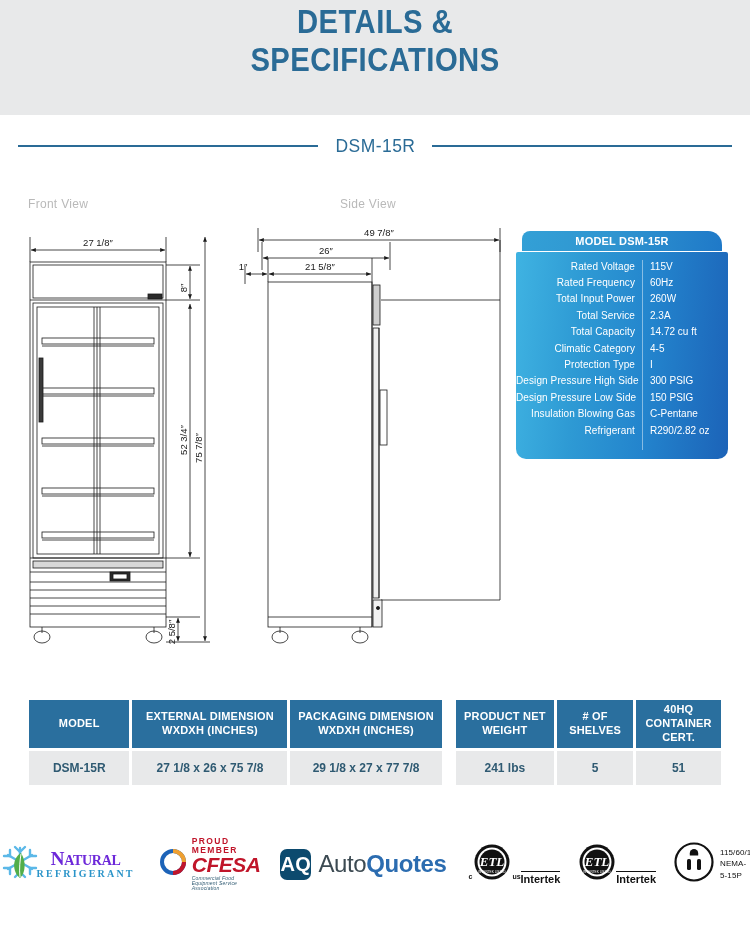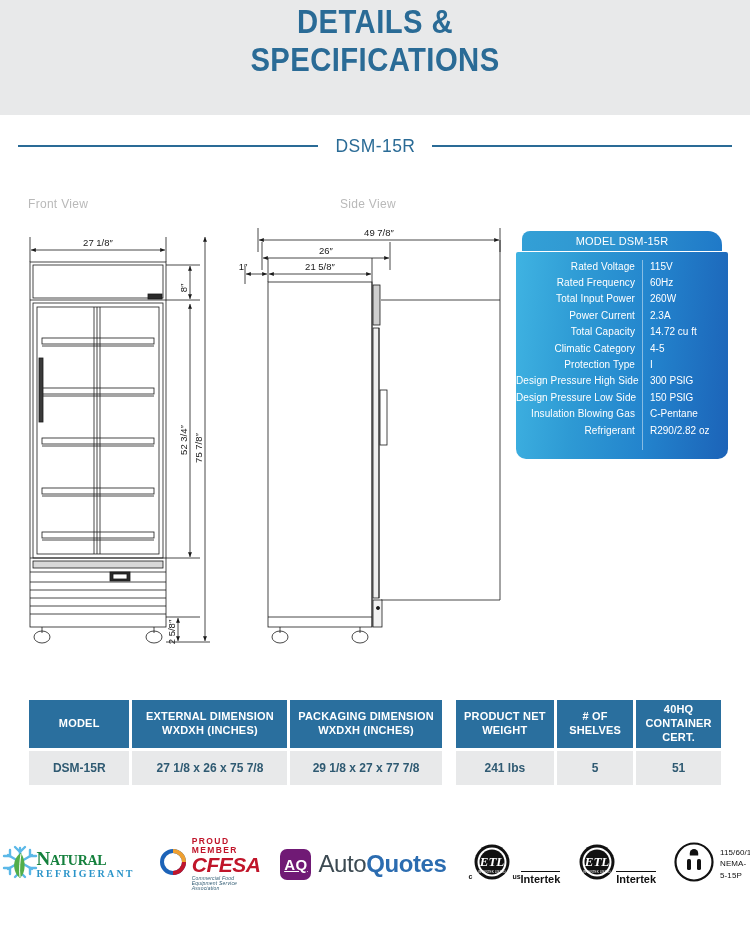--- a/index.html
+++ b/index.html
@@ -57,21 +57,21 @@
   .drawing svg{display:block;}
 
   
   .spec-panel{
     position:absolute;left:516px;top:231px;width:212px;height:228px;
   }
   .spec-tab{
     position:absolute;left:6px;top:0;width:200px;height:20px;
     background:linear-gradient(100deg,#33a0d6 0%,#2f95d0 45%,#1f79c8 100%);
     border-radius:8px 14px 0 0;
-    color:#ffffff;font-size:11px;font-weight:normal;
+    color:#ffffff;font-size:11px;font-weight:bold;
     display:flex;align-items:center;justify-content:center;
     letter-spacing:0.2px;
     font-family:"Liberation Sans Narrow","Liberation Sans",sans-serif;
   }
   .spec-body{
     position:absolute;left:0;top:21px;width:212px;height:207px;
     background:linear-gradient(95deg,#3fb3e2 0%,#2e9ad4 30%,#2384cd 62%,#1c63b8 100%);
     border-radius:2px 2px 10px 10px;
     padding-top:6px;box-sizing:border-box;
   }
@@ -124,22 +124,23 @@
   
   .logos{
     position:absolute;left:0;top:824px;width:750px;height:80px;
     display:flex;align-items:center;justify-content:center;gap:0px;
   }
   .logo{display:flex;align-items:center;}
 
   .nat-ref{gap:2px;margin-right:22px;}
   .nat-text{display:flex;flex-direction:column;line-height:1;margin-left:-6px;}
   .nat-1{
-    font-size:19px;font-weight:bold;color:#15803d;letter-spacing:-0.3px;
+    font-size:19px;font-weight:bold;color:#6d28d9;letter-spacing:-0.3px;
     font-family:"Liberation Serif",serif;
+    text-align:center;
   }
   .nat-1 span{font-size:14px;}
   .nat-2{
     font-size:10px;font-weight:bold;color:#2a94c9;letter-spacing:2.2px;
     margin-top:1px;font-family:"Liberation Serif",serif;
   }
 
   .cfesa{flex-direction:row;gap:3px;margin-right:20px;}
   .cfesa-text{display:flex;flex-direction:column;line-height:1;}
   .cf-top{
@@ -148,23 +149,23 @@
   .cf-mid{
     font-size:21px;font-weight:bold;color:#c0152a;letter-spacing:-0.5px;
     font-style:italic;font-family:"Liberation Sans",sans-serif;
   }
   .cf-bot{
     font-size:5px;color:#2f5a72;letter-spacing:0.2px;font-style:italic;margin-top:1px;
   }
 
   .aq{gap:7px;margin-right:22px;}
   .aq-badge{
-    width:31px;height:31px;border-radius:7px;background:#701a75;
+    width:31px;height:31px;border-radius:7px;background:#0c4a6e;
     display:flex;align-items:center;justify-content:center;
-    color:#ffffff;font-size:15px;font-weight:bold;letter-spacing:0.5px;text-decoration:underline;
+    color:#ffffff;font-size:20px;font-weight:bold;letter-spacing:0.5px;
   }
   .aq-text{font-size:24px;color:#3c4a52;letter-spacing:-0.4px;}
   .aq-text b{color:#2b6cb0;}
 
   .etl{align-items:flex-end;margin-right:18px;}
   .etl-mark{display:flex;align-items:flex-end;gap:1px;}
   .etl-c,.etl-us{font-size:7px;color:#111;font-weight:bold;margin-bottom:5px;}
   .etl-name{
     font-size:11px;font-weight:bold;color:#111;margin-top:1px;
     border-top:1.6px solid #111;padding-top:1px;line-height:1.1;
@@ -333,21 +334,21 @@
       </div>
       <div class="spec-row">
         <div class="spec-label">Rated  Frequency</div>
         <div class="spec-value">60Hz</div>
       </div>
       <div class="spec-row">
         <div class="spec-label">Total Input Power</div>
         <div class="spec-value">260W</div>
       </div>
       <div class="spec-row">
-        <div class="spec-label">Power Current</div>
+        <div class="spec-label">Total Service</div>
         <div class="spec-value">2.3A</div>
       </div>
       <div class="spec-row">
         <div class="spec-label">Total Capacity</div>
         <div class="spec-value">14.72 cu ft</div>
       </div>
       <div class="spec-row">
         <div class="spec-label">Climatic Category</div>
         <div class="spec-value">4-5</div>
       </div>

